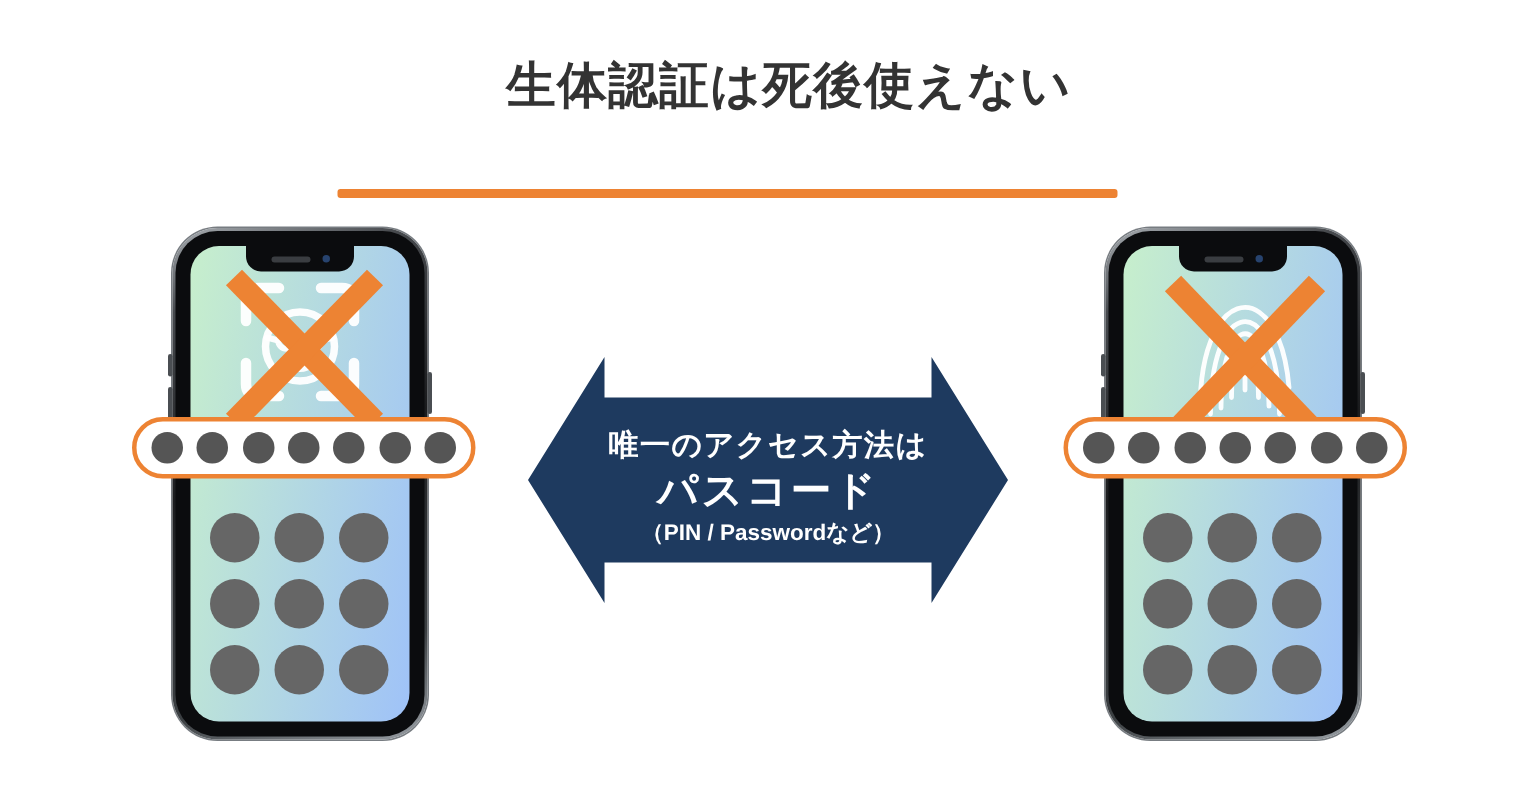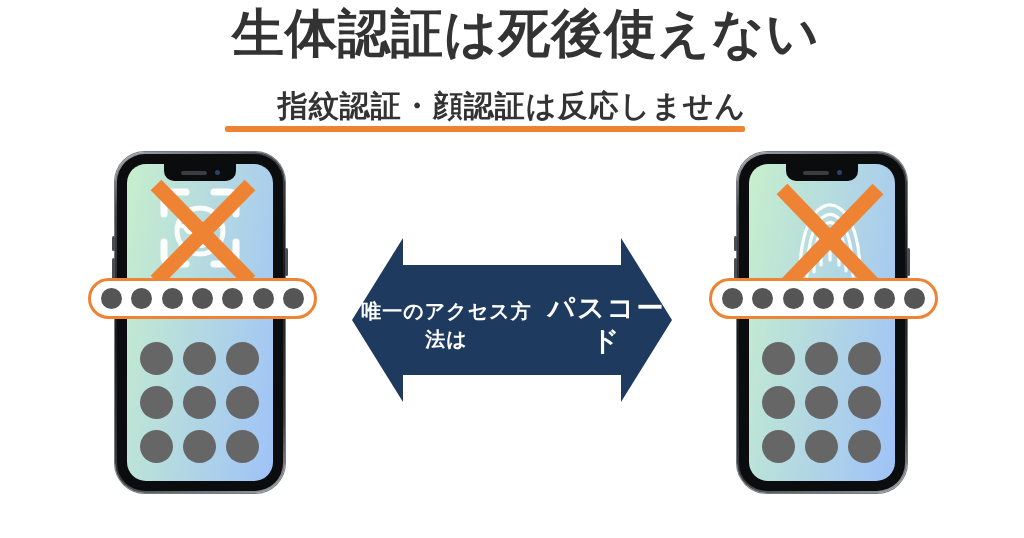--- a/index.html
+++ b/index.html
@@ -9,24 +9,24 @@
     width: 1024px;
     height: 538px;
     background: var(--page-bg, #ffffff);
     overflow: hidden;
     font-family: "Liberation Sans", "DejaVu Sans", sans-serif;
   }
 
   
   .title {
     position: absolute;
-    top: 0; left: 0;
+    top: 24px; left: 0;
     width: 100%;
     text-align: center;
-    font-size: 52px;
+    font-size: 33px;
     line-height: 66px;
     font-weight: bold;
     letter-spacing: 1px;
     color: var(--text-dark, #333);
     padding-left: 28px;
   }
   .subtitle {
     position: absolute;
     top: 87px; left: 0;
     width: 100%;
@@ -155,39 +155,38 @@
     left: 352px; top: 238px;
     width: 320px; height: 164px;
     z-index: 3;
   }
   .arrow-svg { position: absolute; inset: 0; }
   .arrow-svg polygon { fill: var(--arrow-navy, #1E3A5F); }
   .arrow-text {
     position: absolute;
     inset: 0;
     display: flex;
-    flex-direction: row;
+    flex-direction: column;
     align-items: center;
     justify-content: center;
     padding-top: 10px;
     color: #ffffff;
     font-weight: bold;
     text-align: center;
   }
   .arrow-line1 { font-size: 20px; line-height: 28px; letter-spacing: 1px; }
   .arrow-line2 { font-size: 27px; line-height: 33px; letter-spacing: 2px; font-family: Liberation Serif, serif; }
   .arrow-line3 { font-size: 15px; line-height: 24px; }
 </style>
 </head>
 <body>
 
 <div class="canvas">
 
   <h1 class="title">生体認証は死後使えない</h1>
-  <h2 class="subtitle">指紋認証・顔認証は反応しません</h2>
   <div class="subtitle-underline"></div>
 
   <div class="phone phone-left">
     <div class="side-btn sb-l1"></div>
     <div class="side-btn sb-l2"></div>
     <div class="side-btn sb-r1"></div>
     <div class="bezel">
       <div class="screen">
         <div class="notch">
           <div class="speaker"></div>
@@ -290,16 +289,17 @@
       <div class="pass-dot"></div>
     </div>
 
   <div class="arrow-wrap">
     <svg class="arrow-svg" width="320" height="164" viewBox="0 0 320 164">
       <polygon points="0,82 51,0 51,27 269,27 269,0 320,82 269,164 269,137 51,137 51,164"></polygon>
     </svg>
     <div class="arrow-text">
       <div class="arrow-line1">唯一のアクセス方法は</div>
       <div class="arrow-line2">パスコード</div>
+      <div class="arrow-line3">（PIN / Passwordなど）</div>
     </div>
   </div>
 
 </div>
 
 </body></html>

